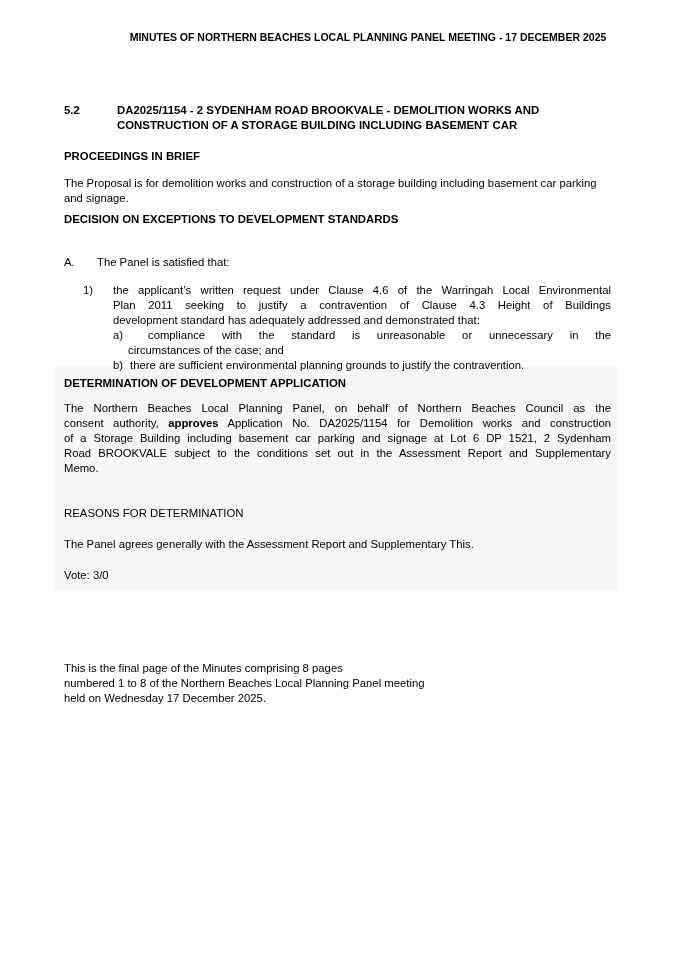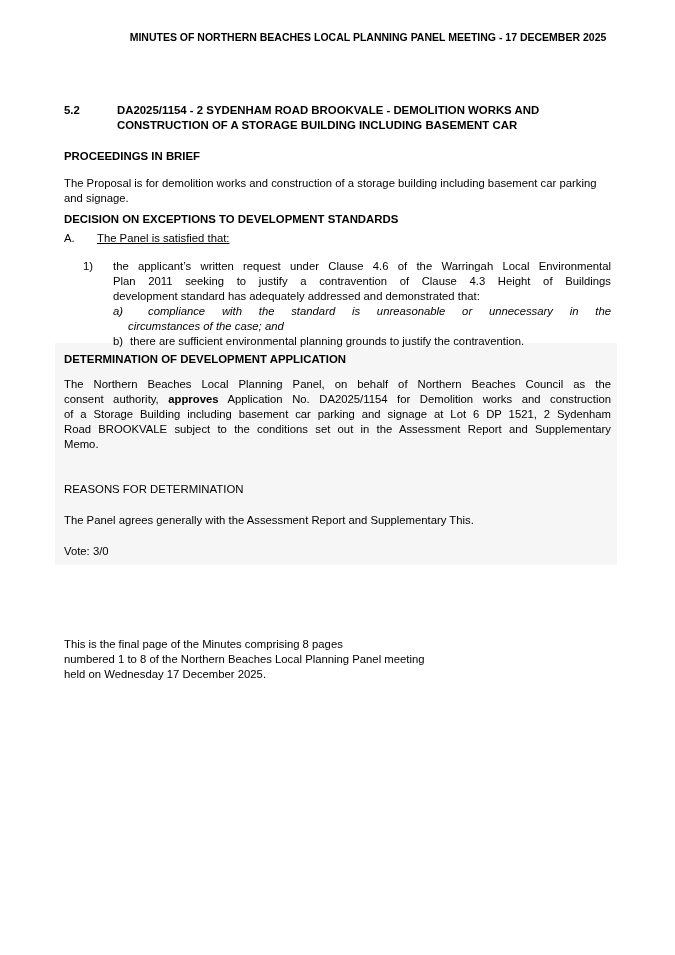--- a/index.html
+++ b/index.html
@@ -37,24 +37,24 @@
   .h-plain { font-weight: normal; font-size: 11.4px; }
   .jline { text-align: justify; text-align-last: justify; }
   .marker { display: inline-block; }
   .m-a  { width: 33px; }
   .m-1  { width: 30px; }
   .m-sa { width: 35px; }
   .m-sb { width: 17px; }
   .proceedings-heading { margin-top: 16px; }
   .proceedings-body { margin-top: 12px; }
   .decision-heading { margin-top: 6px; }
-  .point-a { margin-top: 4px; text-decoration: underline; }
+  .point-a { margin-top: 28px; }
   .item-1 { margin-top: 13px; margin-left: 19px; }
   .item-1-cont { margin-left: 30px; }
-  .sub-a { margin-left: 30px; font-style: italic; }
+  .sub-a { margin-left: 30px; }
   .sub-a-cont { margin-left: 15px; }
   .sub-b { margin-left: 30px; }
   .determination-block {
     margin-top: -6px;
     margin-left: -9px;
     width: 547px;
     padding: 9px 6px 0 9px;
     background: #f6f6f6;
   }
   .det-para { margin-top: 10px; }

